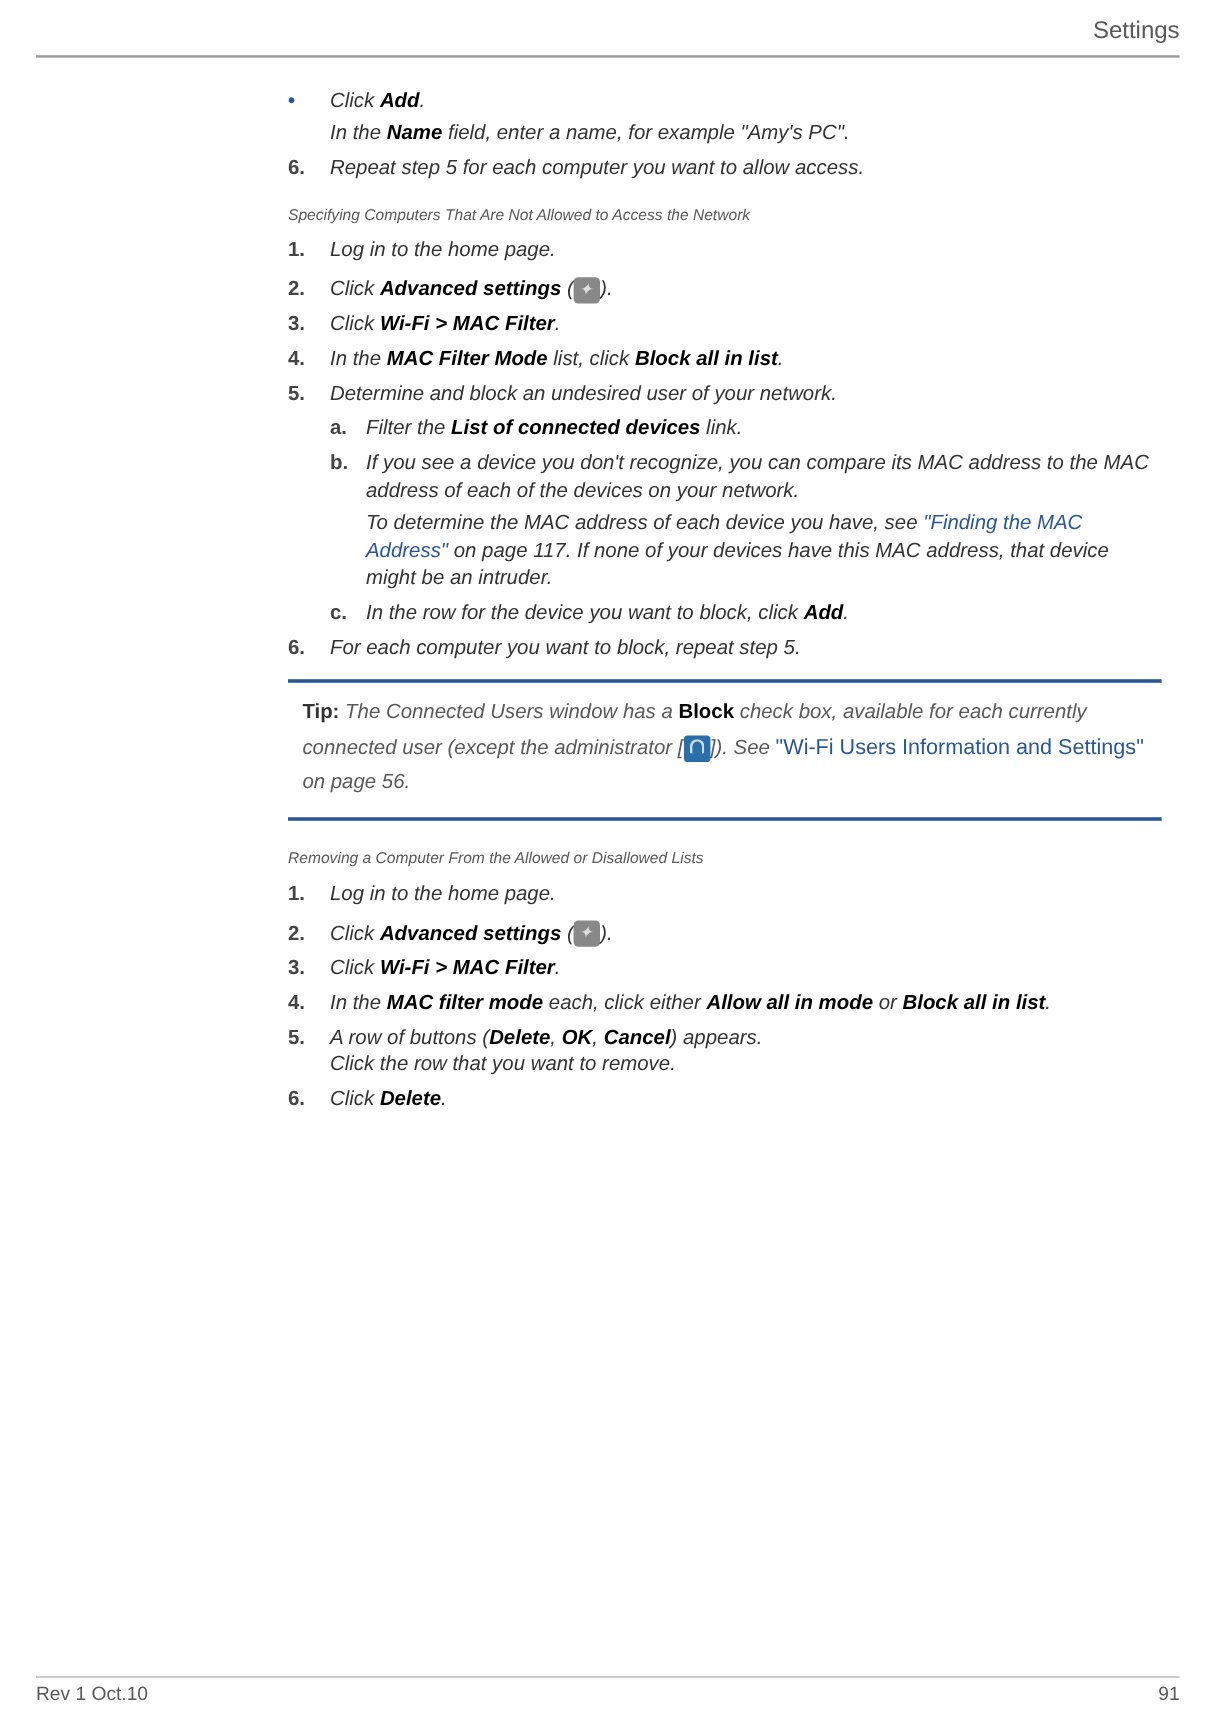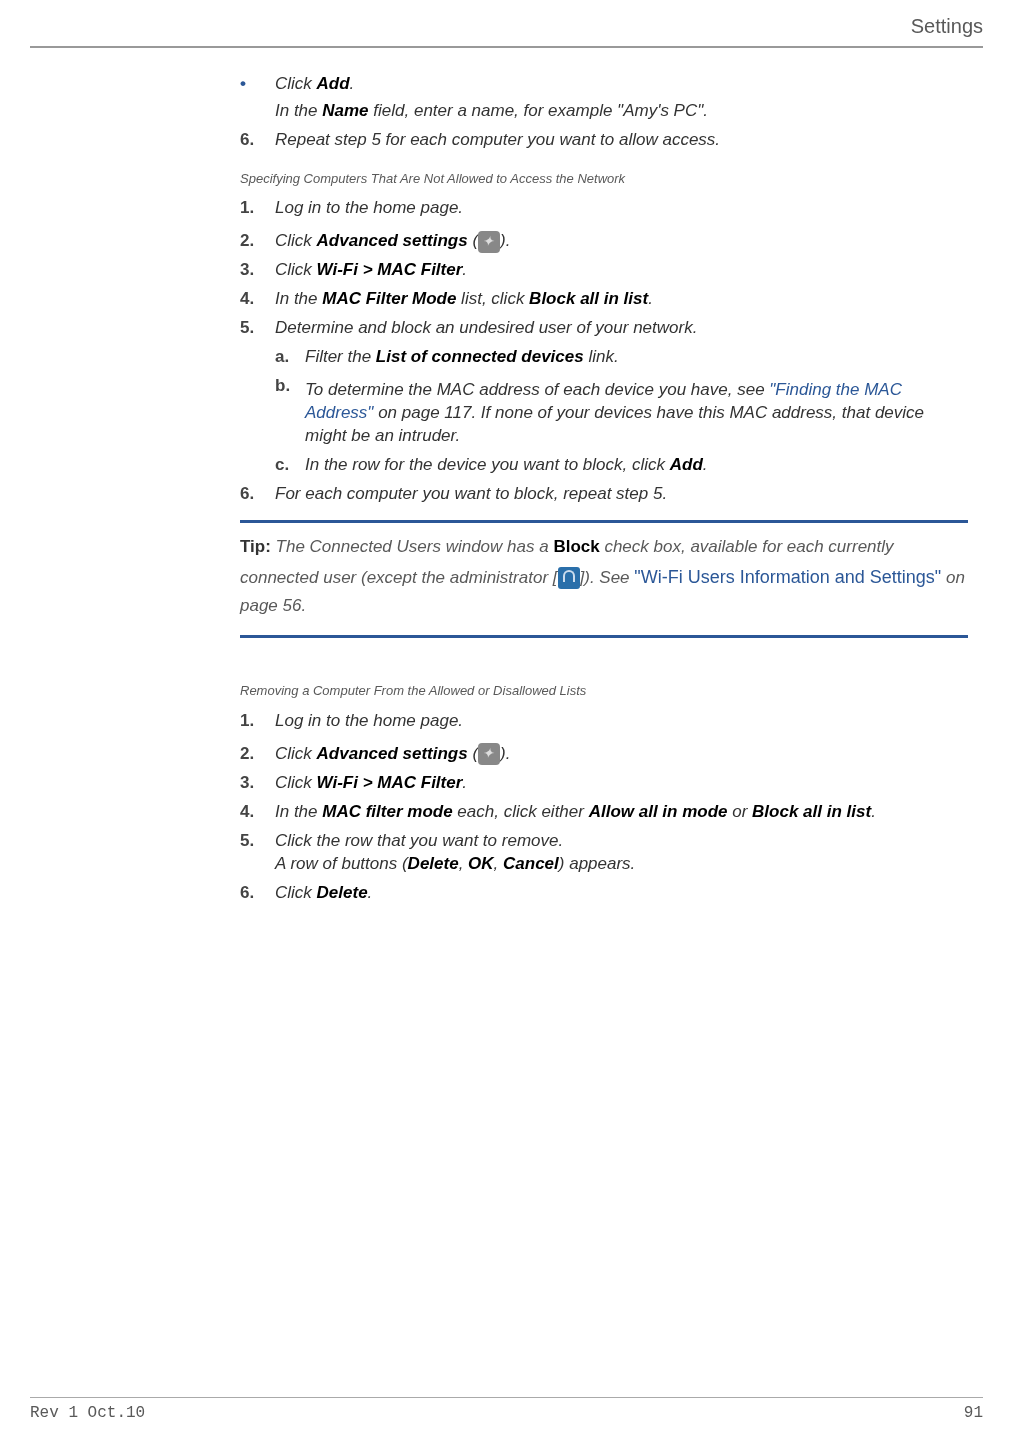--- a/index.html
+++ b/index.html
@@ -116,39 +116,39 @@
   }
   .tip-rule {
     border: none;
     border-top: 3px solid #2b5797;
     margin: 14px 0 10px 0;
   }
   .tip-block {
     font-style: italic;
     color: #595959;
     line-height: 1.7;
+    margin-left: 12px;
   }
   .tip-label {
     font-weight: bold;
     font-style: normal;
     color: #333;
   }
   .tip-block .bold {
     font-style: normal;
   }
   .tip-block .link {
     font-style: normal;
     font-size: 18px;
   }
   .footer {
     position: absolute;
     bottom: 20px;
     left: 30px;
     right: 30px;
-    font-family: Liberation Mono, monospace;
   }
   .footer-rule {
     border: none;
     border-top: 1px solid #aaa;
     margin: 0 0 6px 0;
   }
   .footer-row {
     display: flex;
     justify-content: space-between;
     color: #595959;
@@ -218,20 +218,21 @@
     <div class="sub-indent">
       <div class="sub-row">
         <div class="sub-marker">a.</div>
         <div class="row-body">
           <span>Filter the </span><span class="bold">List of connected devices</span><span> link.</span>
         </div>
       </div>
       <div class="sub-row">
         <div class="sub-marker">b.</div>
         <div class="row-body">
+          <div>If you see a device you don't recognize, you can compare its MAC address to the MAC address of each of the devices on your network.</div>
           <div class="spacer-sm"></div>
           <div>
             <span>To determine the MAC address of each device you have, see </span><span class="link">"Finding the MAC Address"</span><span> on page 117. If none of your devices have this MAC address, that device might be an intruder.</span>
           </div>
         </div>
       </div>
       <div class="sub-row">
         <div class="sub-marker">c.</div>
         <div class="row-body">
           <span>In the row for the device you want to block, click </span><span class="bold">Add</span><span>.</span>
@@ -243,21 +244,21 @@
       <div class="num-marker">6.</div>
       <div class="row-body">For each computer you want to block, repeat step 5.</div>
     </div>
 
     <hr class="tip-rule">
     <div class="tip-block">
       <span class="tip-label">Tip: </span><span>The Connected Users window has a </span><span class="bold">Block</span><span> check box, available for each currently connected user (except the administrator [</span><span class="icon-admin"></span><span>]). See </span><span class="link">"Wi-Fi Users Information and Settings"</span><span> on page 56.</span>
     </div>
     <hr class="tip-rule">
 
-    <div class="subheading" style="margin-top:44px;">Removing a Computer From the Allowed or Disallowed Lists</div>
+    <div class="subheading" style="margin-top:22px;">Removing a Computer From the Allowed or Disallowed Lists</div>
 
     <div class="num-row">
       <div class="num-marker">1.</div>
       <div class="row-body">Log in to the home page.</div>
     </div>
 
     <div class="num-row" style="margin-top:10px;">
       <div class="num-marker">2.</div>
       <div class="row-body">
         <span>Click </span><span class="bold">Advanced settings</span><span> (</span><span class="icon-wrench"></span><span>).</span>
@@ -274,24 +275,24 @@
     <div class="num-row">
       <div class="num-marker">4.</div>
       <div class="row-body">
         <span>In the </span><span class="bold">MAC filter mode</span><span> each, click either </span><span class="bold">Allow all in mode</span><span> or </span><span class="bold">Block all in list</span><span>.</span>
       </div>
     </div>
 
     <div class="num-row">
       <div class="num-marker">5.</div>
       <div class="row-body">
-        <div>Click the row that you want to remove.</div>
         <div>
           <span>A row of buttons (</span><span class="bold">Delete</span><span>, </span><span class="bold">OK</span><span>, </span><span class="bold">Cancel</span><span>) appears.</span>
         </div>
+        <div>Click the row that you want to remove.</div>
       </div>
     </div>
 
     <div class="num-row">
       <div class="num-marker">6.</div>
       <div class="row-body">
         <span>Click </span><span class="bold">Delete</span><span>.</span>
       </div>
     </div>
 

